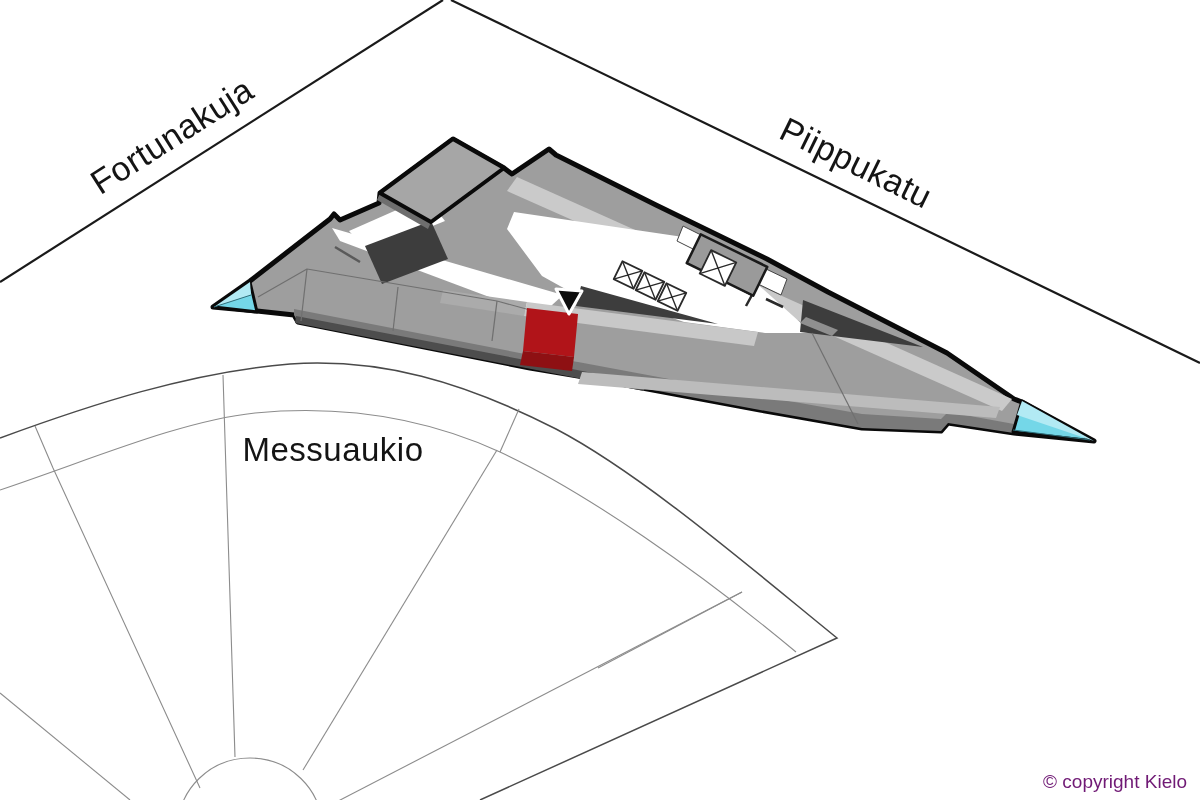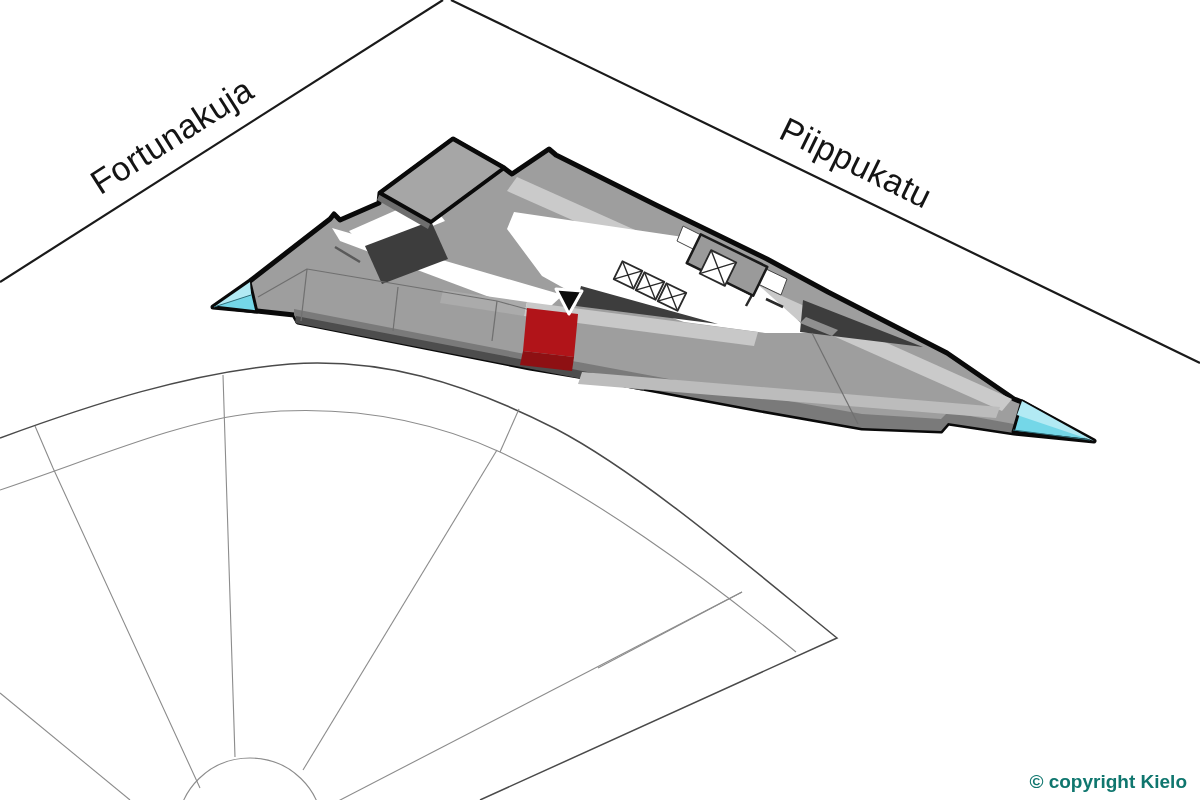--- a/index.html
+++ b/index.html
@@ -124,15 +124,16 @@
         <polygon points="1022,401 1094,441 1017,415" fill="#b2eaf4" stroke="none"></polygon>
         <path d="M1013,430 L1090,440" stroke="#2e6e7a" stroke-width="1" fill="none"></path>
       </g>
     </g>
   </svg>
 
   <div class="street-label" id="label-fortunakuja">Fortunakuja</div>
 
   <div class="street-label" id="label-piippukatu">Piippukatu</div>
 
+  <div class="street-label" id="label-messuaukio">Messuaukio</div>
 
-  <div id="copyright" style="color: #0f766e; font-weight: bold;">© copyright Kielo</div>
+  <div id="copyright" style="color: #701a75;">© copyright Kielo</div>
 </div>
 
 </body></html>

